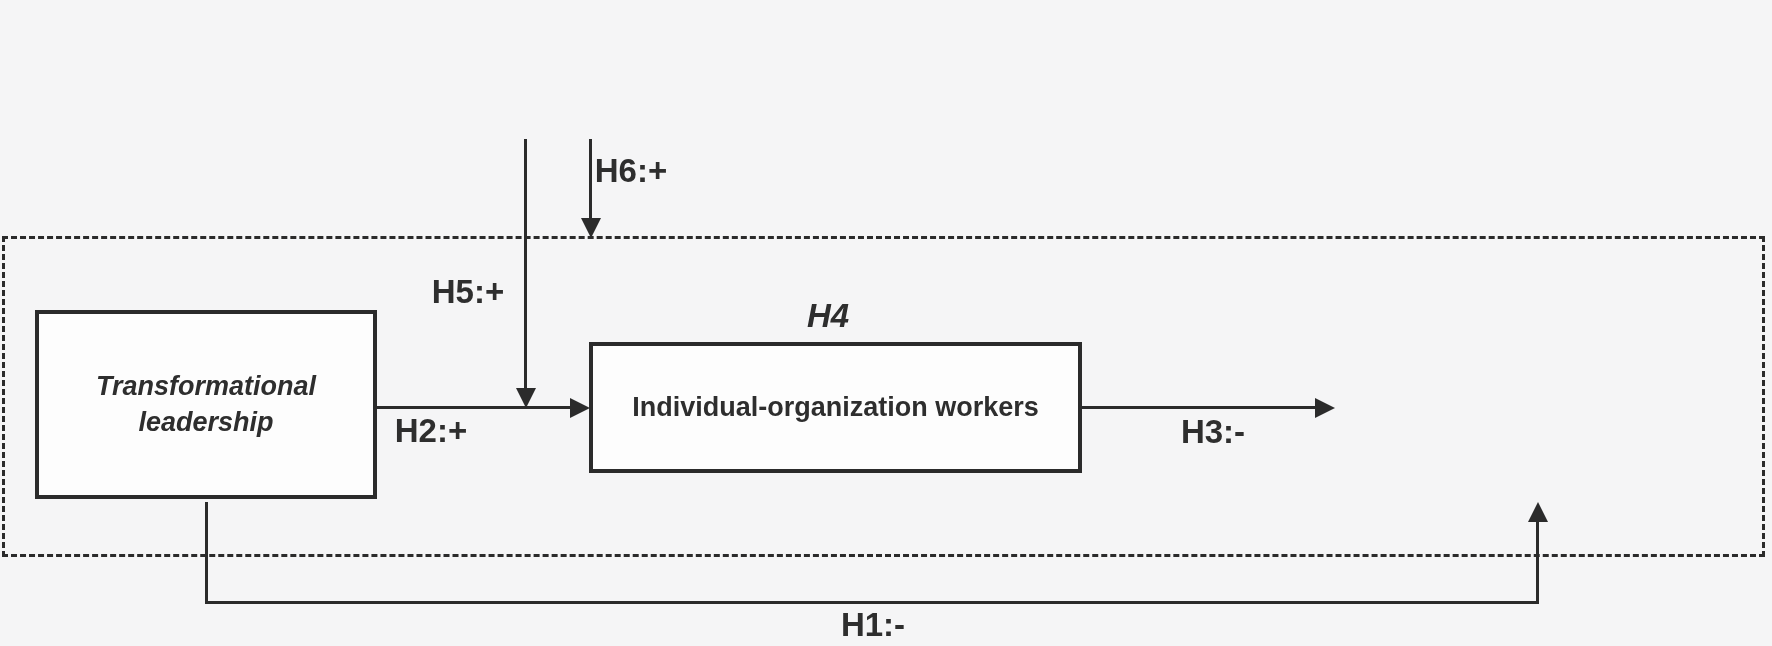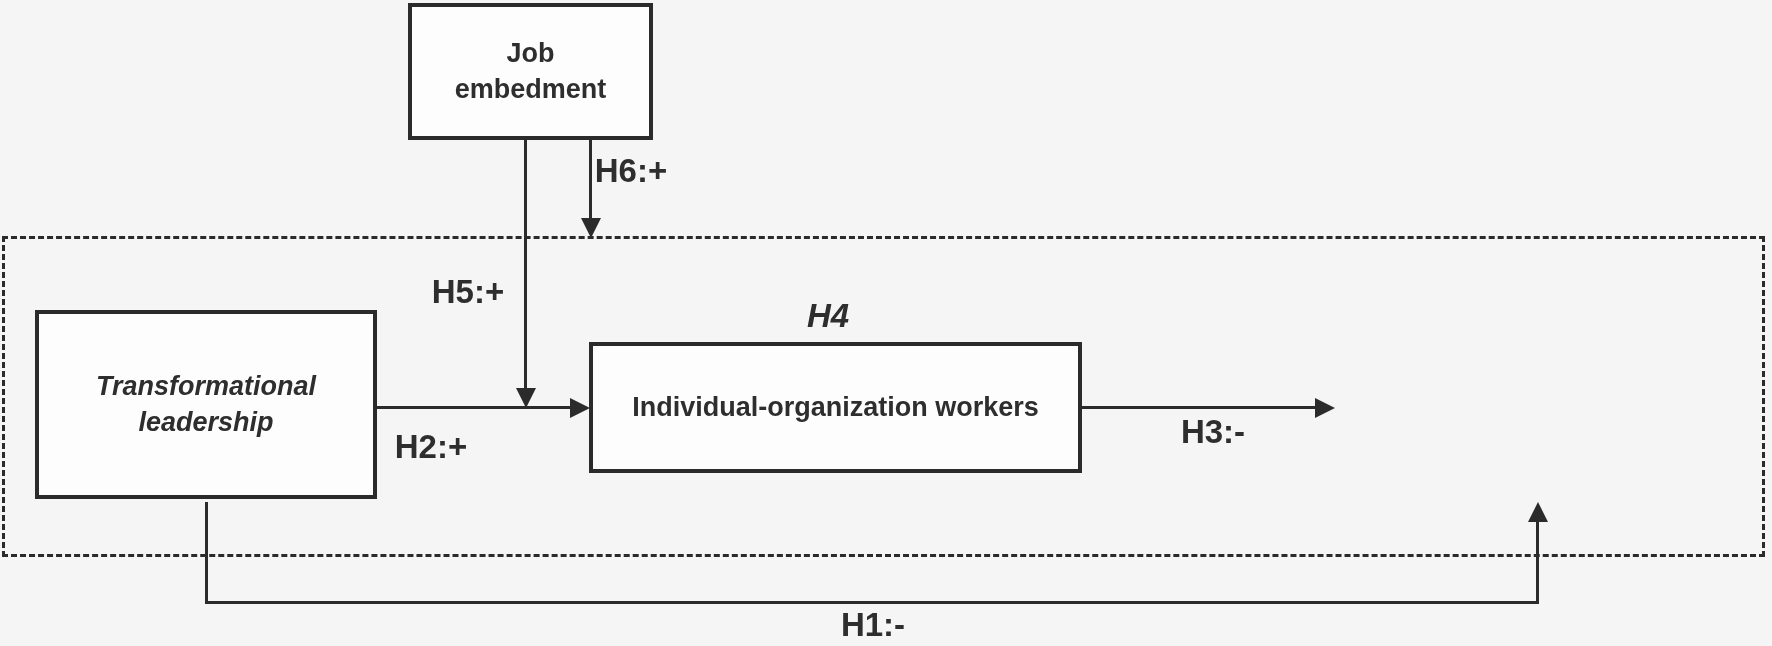--- a/index.html
+++ b/index.html
@@ -87,34 +87,32 @@
     position: absolute;
     transform: translate(-50%, -50%);
     font-weight: bold;
     font-size: 33px;
     color: var(--text);
     white-space: nowrap;
     z-index: 4;
   }
   .label-h6 { left: 631px;  top: 171px; }
   .label-h5 { left: 468px;  top: 292px; }
-  .label-h2 { left: 431px;  top: 447px; }
+  .label-h2 { left: 431px;  top: 431px; }
   .label-h4 { left: 828px;  top: 316px; font-style: italic; }
   .label-h3 { left: 1213px; top: 432px; }
   .label-h1 { left: 873px;  top: 625px; }
 </style>
 </head>
 <body>
 
 <div class="canvas">
 
   <div class="dashed-region"></div>
 
-  <div class="node node-job">Job
-embedment</div>
 
   <div class="node node-tl">Transformational
 leadership</div>
 
   <div class="node node-iom">Individual-organization workers</div>
 
 
   <div class="line h5-vline"></div>
   <div class="line h6-vline"></div>
   <div class="line h2-hline"></div>

